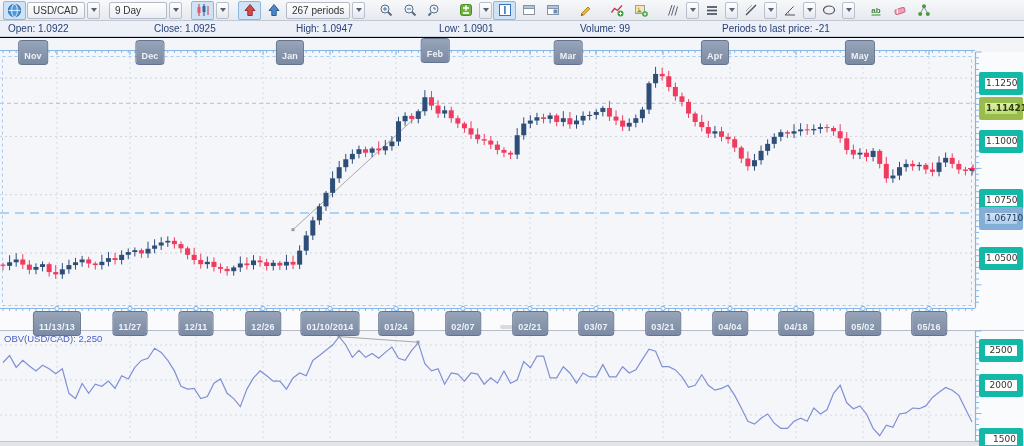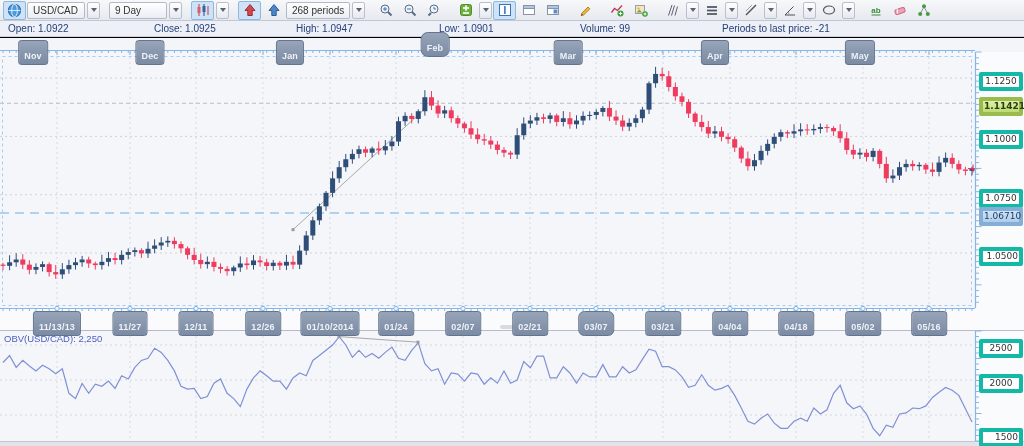--- a/index.html
+++ b/index.html
@@ -29,21 +29,21 @@
   .inf{white-space:nowrap;overflow:hidden;}
   .inf.w1{width:188px}.inf.w2{width:146px}.inf.w3{width:142px}.inf.w4{width:143px}
   .inf.w5{width:141px}.inf.w6{width:142px}
   
   #chart-svg{position:absolute;left:0;top:38px;}
   #labels{position:absolute;left:0;top:0;width:1024px;height:446px;pointer-events:none;}
   .badge{position:absolute;transform:translateX(-50%);background:linear-gradient(#97a4b9,#7b8ba3);
          border:1px solid #64748d;color:#eef2f8;font:bold 9px/11px "Liberation Sans",sans-serif;
          padding:10px 5px 2px;border-radius:3px;white-space:nowrap;letter-spacing:.2px;}
   .plab{position:absolute;left:979px;width:44px;box-sizing:border-box;background:#fff;
-        border:4px solid #14b8a6;border-radius:2px;font:9px/11px "DejaVu Sans",sans-serif;
+        border:6px solid #14b8a6;border-radius:2px;font:9px/11px "DejaVu Sans",sans-serif;
         text-align:center;color:#333;padding:0 1px;}
   .plab.green{background:linear-gradient(#e0f0aa,#bcdc72);border-color:#9abb4e;font-weight:bold;color:#2e3d12;}
   .plab.blue{background:linear-gradient(#d2e4f7,#aecdec);border-color:#84aed6;color:#1e3a5c;}
   .obv-title{position:absolute;left:4px;top:333px;font:9.5px "Liberation Sans",sans-serif;color:#4a5ec0;}
   .splitter{position:absolute;left:500px;top:325px;width:26px;height:4px;border-radius:2px;background:#d7dade;}
 </style>
 </head>
 <body>
 
 <div class="screen">
@@ -87,21 +87,21 @@
       <svg width="14" height="14" viewBox="0 0 14 14">
         <path d="M7 1.5 L12 7.5 H9.2 V12.5 H4.8 V7.5 H2 Z" fill="#d2484f" stroke="#9c2c34"></path>
       </svg>
     </div>
     <div class="tbtn">
       <svg width="14" height="14" viewBox="0 0 14 14">
         <path d="M7 1.5 L12 7.5 H9.2 V12.5 H4.8 V7.5 H2 Z" fill="#4b87c8" stroke="#2c5d94"></path>
       </svg>
     </div>
     <div class="dropbtn">
-      <span class="droptext">268 periods</span>
+      <span class="droptext">267 periods</span>
     </div>
     <div class="droparrow det">
         <span class="caret"></span>
       </div>
     <span class="gap"></span>
     <div class="tbtn">
       <svg width="14" height="14" viewBox="0 0 14 14">
         <circle cx="6" cy="6" r="4" fill="#eef4fb" stroke="#5a6b80"></circle>
           <line x1="9" y1="9" x2="12.5" y2="12.5" stroke="#5a6b80" stroke-width="2"></line>
         <line x1="4" y1="6" x2="8" y2="6" stroke="#3a74b8"></line>
@@ -1028,33 +1028,33 @@
         <line x1="975.5" y1="441" x2="981.5" y2="441" stroke="#85b6e6"></line>
       </g>
     </svg>
 
   <div id="labels">
     <div class="obv-title">OBV(USD/CAD): 2,250</div>
     <div class="splitter" style="pointer-events:auto"></div>
   <div class="badge" style="left: 33px; top: 40px;">Nov</div>
       <div class="badge" style="left: 150px; top: 40px;">Dec</div>
       <div class="badge" style="left: 290px; top: 40px;">Jan</div>
-      <div class="badge" style="left: 435px; top: 32px; border-radius: 7px;">Feb</div>
+      <div class="badge" style="left: 435px; top: 38px;">Feb</div>
       <div class="badge" style="left: 568px; top: 40px;">Mar</div>
       <div class="badge" style="left: 715px; top: 40px;">Apr</div>
       <div class="badge" style="left: 860px; top: 40px;">May</div>
       <div class="badge" style="left: 57px; top: 311px;">11/13/13</div>
       <div class="badge" style="left: 130px; top: 311px;">11/27</div>
       <div class="badge" style="left: 196px; top: 311px;">12/11</div>
       <div class="badge" style="left: 263px; top: 311px;">12/26</div>
       <div class="badge" style="left: 330px; top: 311px;">01/10/2014</div>
       <div class="badge" style="left: 396px; top: 311px;">01/24</div>
       <div class="badge" style="left: 463px; top: 311px;">02/07</div>
       <div class="badge" style="left: 530px; top: 311px;">02/21</div>
-      <div class="badge" style="left: 596px; top: 311px; border-radius: 6px;">03/07</div>
+      <div class="badge" style="left: 596px; top: 311px;">03/07</div>
       <div class="badge" style="left: 663px; top: 311px;">03/21</div>
       <div class="badge" style="left: 730px; top: 311px;">04/04</div>
       <div class="badge" style="left: 796px; top: 311px;">04/18</div>
       <div class="badge" style="left: 863px; top: 311px;">05/02</div>
       <div class="badge" style="left: 929px; top: 311px;">05/16</div>
       <div class="plab" style="top: 72.1129px;">1.1250</div>
       <div class="plab" style="top: 130.401px;">1.1000</div>
       <div class="plab" style="top: 188.689px;">1.0750</div>
       <div class="plab" style="top: 246.976px; text-align: right;">1.0500</div>
       <div class="plab green" style="top: 97.2699px;">1.11421</div>

